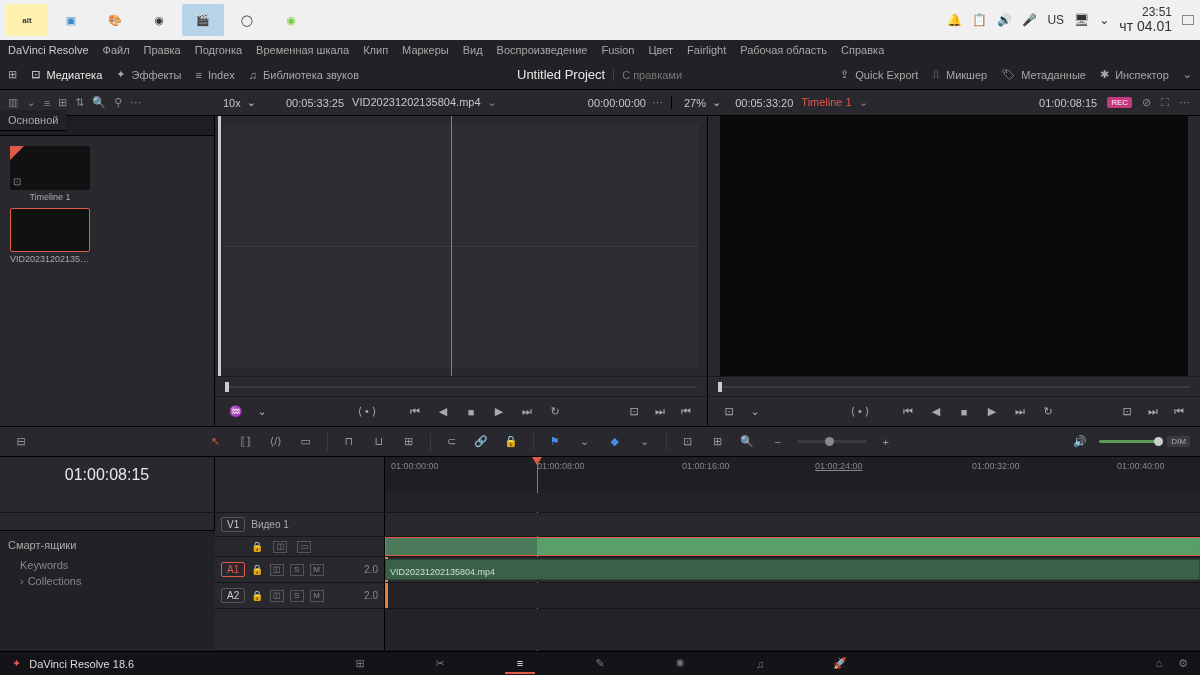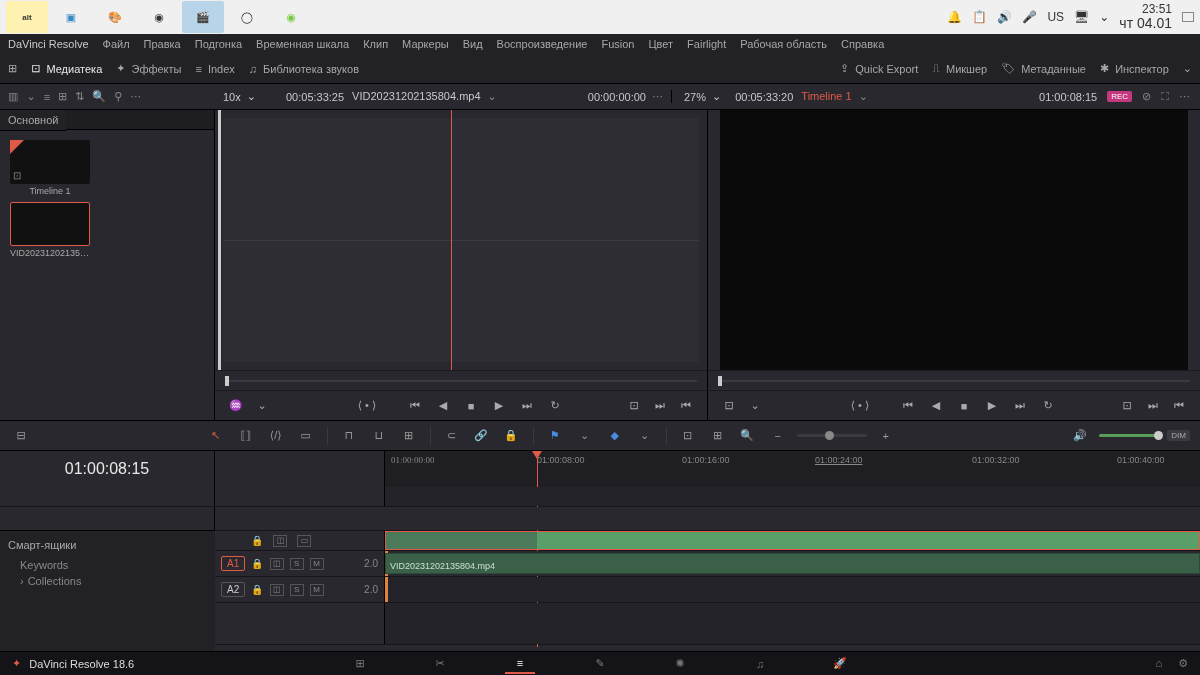--- a/index.html
+++ b/index.html
@@ -1,19 +1,19 @@
 <!DOCTYPE html>
 <html><head>
 <meta charset="utf-8">
 <style>
   * { box-sizing: border-box; margin: 0; padding: 0; font-family: "Helvetica Neue", Arial, sans-serif; }
   body { width: 1200px; height: 675px; background: #28282e; color: #c8c8c8; font-size: 11px; overflow: hidden; }
   
   
-  .os-bar { height: 34px; background: #f0f0f0; display: flex; align-items: center; padding: 0 6px; justify-content: space-between; }
+  .os-bar { height: 40px; background: #f0f0f0; display: flex; align-items: center; padding: 0 6px; justify-content: space-between; }
   .os-apps { display: flex; gap: 2px; }
   .os-app { width: 42px; height: 32px; display: flex; align-items: center; justify-content: center; border-radius: 2px; }
   .os-app.active { background: #b8d4e8; }
   .os-tray { display: flex; align-items: center; gap: 10px; color: #333; font-size: 12px; }
   .os-clock { text-align: right; line-height: 1.1; font-size: 12px; }
   
   
   .menubar { height: 20px; background: #212126; display: flex; align-items: center; padding: 0 8px; gap: 14px; font-size: 11px; }
   .menubar span { color: #a8a8a8; cursor: pointer; }
   
@@ -185,20 +185,23 @@
         <span>Эффекты</span>
       </span>
     <span class="ws-tab">
         <span>≡</span>
         <span>Index</span>
       </span>
     <span class="ws-tab">
         <span>♫</span>
         <span>Библиотека звуков</span>
       </span>
+  </div>
+  <div class="ws-center">
+    <span>Untitled Project</span><span class="status">С правками</span>
   </div>
   <div class="ws-right">
     <span class="ws-tab">
         <span>⇪</span>
         <span>Quick Export</span>
       </span>
     <span class="ws-tab">
         <span>⎍</span>
         <span>Микшер</span>
       </span>
@@ -375,37 +378,41 @@
       <div class="dot"></div>
     </div>
   <span class="dim">DIM</span>
 </div>
 
 <div class="tl-area">
   <div class="tl-ruler-row">
     <div class="tl-tc">01:00:08:15</div>
     <div class="tl-head-col"></div>
     <div class="tl-ruler">
-      <span class="ruler-tick" style="left:6px;font-family:Liberation Serif, serif;">01:00:00:00</span>
+      <span class="ruler-tick" style="left:6px;">01:00:00:00</span>
       <span class="ruler-tick" style="left:152px;">01:00:08:00</span>
       <span class="ruler-tick" style="left:297px;">01:00:16:00</span>
       <span class="ruler-tick" style="left:430px;text-decoration:underline;">01:00:24:00</span>
       <span class="ruler-tick" style="left:587px;">01:00:32:00</span>
       <span class="ruler-tick" style="left:732px;">01:00:40:00</span>
       <div class="playhead"></div>
     </div>
   </div>
   <div class="tl-tracks">
     <div class="track-row gap">
         <div class="track-spacer"></div>
         <div class="track-head"></div>
         <div class="track-lane alt"></div>
       </div>
     <div class="track-row v1">
       <div class="track-spacer"></div>
+      <div class="track-head">
+        <span class="tag">V1</span>
+        <span class="name">Видео 1</span>
+      </div>
       <div class="track-lane"></div>
     </div>
     <div class="track-row v1b">
       <div class="track-spacer"></div>
       <div class="track-head" style="justify-content:flex-start;gap:10px;padding-left:36px;">
         <span>🔒</span>
         <span class="mini">◫</span>
         <span class="mini">▭</span>
       </div>
       <div class="track-lane">

